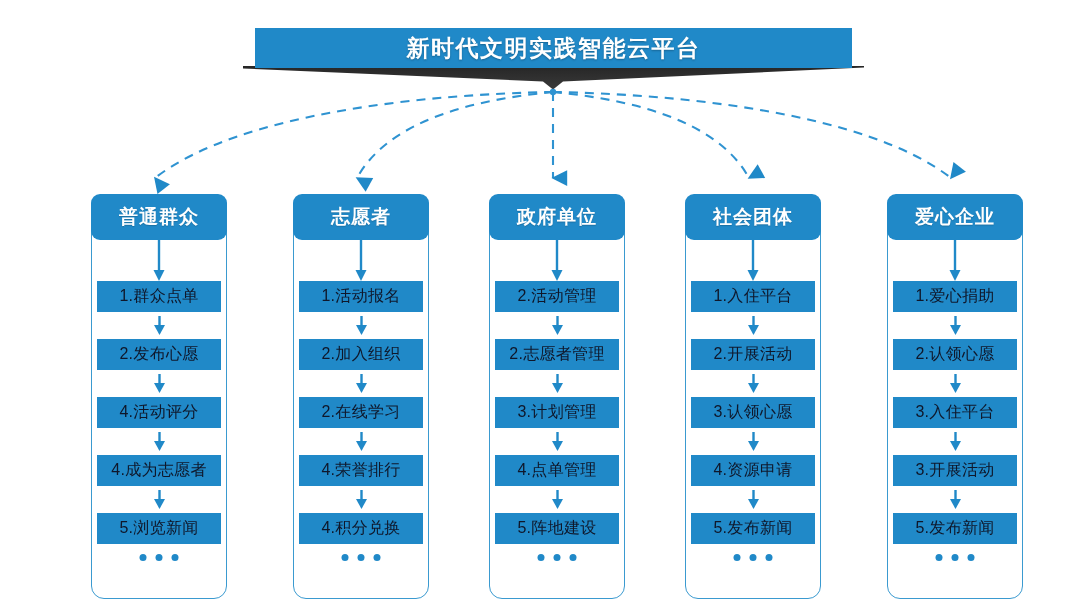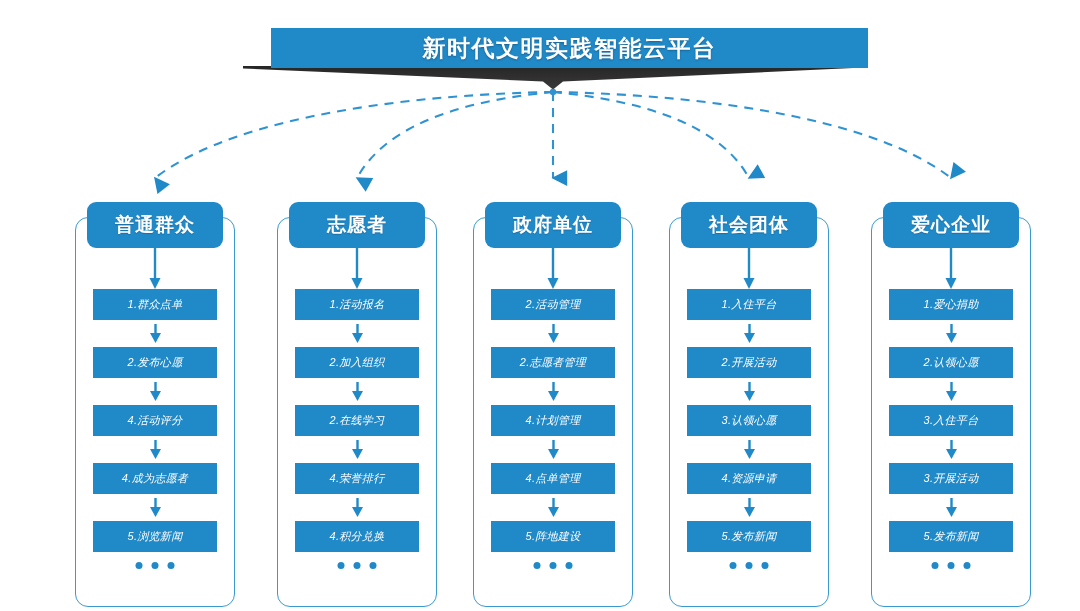--- a/index.html
+++ b/index.html
@@ -8,36 +8,36 @@
     background:#ffffff;
     font-family:"Liberation Sans","DejaVu Sans",sans-serif;
     overflow:hidden;
     position:relative;
   }
   #stage{position:absolute;left:0;top:0;width:1080px;height:611px;}
 
   
   #banner-wrap{position:absolute;left:255px;top:28px;width:597px;height:40px;}
   #banner{
-    position:absolute;left:16px;top:0;width:100%;height:100%;
+    position:absolute;left:0;top:0;width:100%;height:100%;
     background:#2089c8;
     display:flex;align-items:center;justify-content:center;
   }
   #banner-title{
     color:#ffffff;font-size:23px;font-weight:bold;letter-spacing:1.5px;
     text-shadow:0 1px 2px rgba(0,0,0,.28);
     white-space:nowrap;
   }
   #banner-shadow{position:absolute;left:243px;top:66px;width:621px;height:26px;pointer-events:none;}
 
   
   #connectors{position:absolute;left:0;top:0;width:1080px;height:611px;pointer-events:none;}
 
   
-  .column{position:absolute;top:217px;width:160px;height:390px;}
+  .column{position:absolute;top:209px;width:136px;height:390px;margin-left:16px;}
   .col-box{
     position:absolute;left:0;top:0;width:100%;height:100%;
     border:1.6px solid #3a9ad0;border-radius:13px;
     box-sizing:border-box;background:#ffffff;
   }
   .col-header{
     position:absolute;left:50%;top:-15px;transform:translateX(-50%);
     width:136px;height:46px;border-radius:9px;background:#2089c8;
     display:flex;align-items:center;justify-content:center;
     box-sizing:border-box;
@@ -45,21 +45,21 @@
   .col-header-label{
     color:#ffffff;font-size:19px;font-weight:bold;letter-spacing:1px;
     white-space:nowrap;text-shadow:0 1px 1px rgba(0,0,0,.18);
   }
   .steps{position:absolute;left:50%;transform:translateX(-50%);top:72px;width:124px;}
   .step{
     width:124px;height:31px;background:#2089c8;
     display:flex;align-items:center;justify-content:center;
     box-sizing:border-box;
   }
-  .step-label{color:#ffffff;font-size:11px;white-space:nowrap;letter-spacing:.3px;font-style:italic;}
+  .step-label{color:#0f172a;font-size:16px;white-space:nowrap;letter-spacing:.3px;}
   .step-arrow{height:27px;display:flex;align-items:center;justify-content:center;}
   .step-arrow svg{display:block;}
   .ellipsis{
     position:absolute;left:50%;transform:translateX(-50%);
     bottom:38px;display:flex;gap:9px;
   }
   .ellipsis span{width:7px;height:7px;border-radius:50%;background:#2089c8;display:block;}
   
   .header-stem{position:absolute;left:50%;transform:translateX(-50%);top:31px;width:14px;height:42px;}
 </style>
@@ -240,21 +240,21 @@
       <div class="step">
           <span class="step-label">2.志愿者管理</span>
         </div>
       <div class="step-arrow">
           <svg width="13" height="20" viewBox="0 0 13 20">
             <path d="M6.5,0 L6.5,10" stroke="#2089c8" stroke-width="2.4" fill="none"></path>
             <path d="M1,9 L12,9 L6.5,19 Z" fill="#2089c8"></path>
           </svg>
         </div>
       <div class="step">
-          <span class="step-label">4.计划管理</span>
+          <span class="step-label">3.计划管理</span>
         </div>
       <div class="step-arrow">
           <svg width="13" height="20" viewBox="0 0 13 20">
             <path d="M6.5,0 L6.5,10" stroke="#2089c8" stroke-width="2.4" fill="none"></path>
             <path d="M1,9 L12,9 L6.5,19 Z" fill="#2089c8"></path>
           </svg>
         </div>
       <div class="step">
           <span class="step-label">4.点单管理</span>
         </div>

